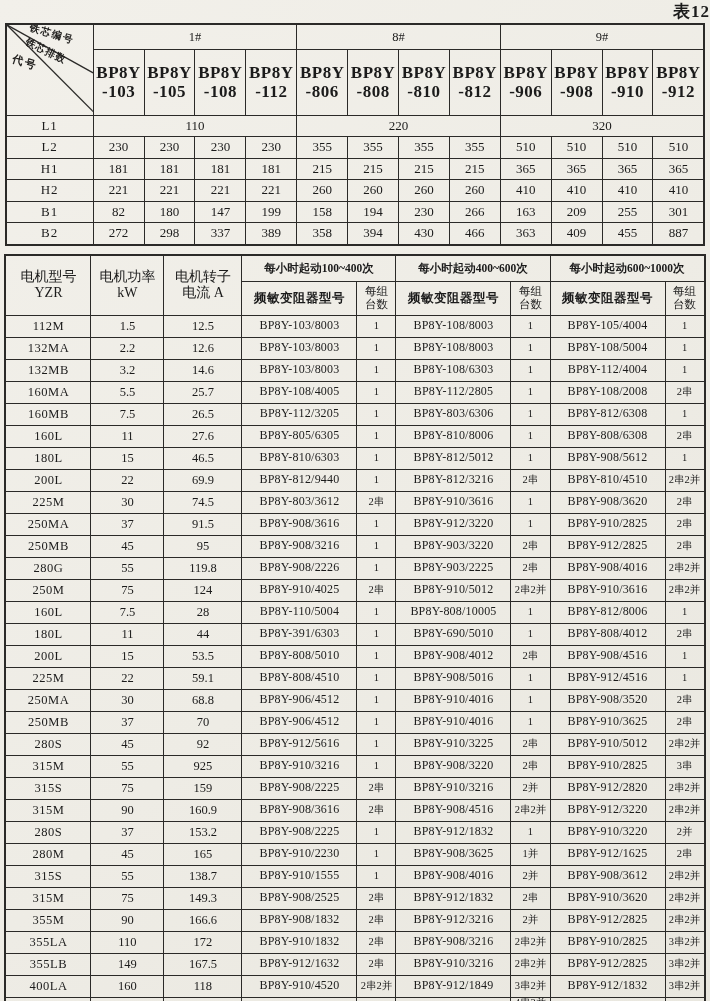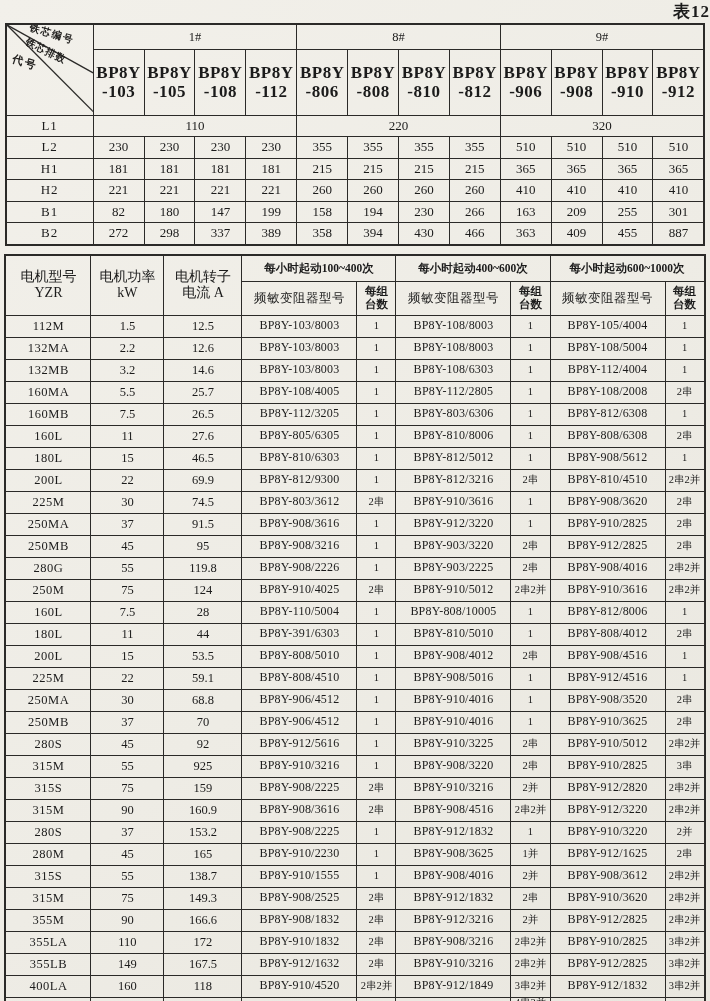--- a/index.html
+++ b/index.html
@@ -51,22 +51,22 @@
   .t1 td.code{font-size:13px;letter-spacing:1px;}
   .corner{position:relative;padding:0;}
   .corner svg{position:absolute;left:0;top:0;width:100%;height:100%;}
   .corner span{position:absolute;font-size:10px;white-space:nowrap;color:#22211f;}
   .corner .c-top{left:22px;top:3px;transform:rotate(17deg);letter-spacing:1.5px;}
   .corner .c-mid{left:17px;top:20px;transform:rotate(26deg);letter-spacing:1px;}
   .corner .c-bot{left:5px;top:31px;transform:rotate(18deg);font-size:11px;letter-spacing:2px;}
   
   .t2 .h1{font-size:14px;font-weight:normal;}
   .t2 .gh{height:25px;font-size:11.5px;font-weight:bold;}
-  .t2 .sh-model{height:33px;font-size:12.5px;font-weight:normal;letter-spacing:.5px;}
-  .t2 .sh-count{font-size:11.5px;font-weight:bold;text-align:center;}
+  .t2 .sh-model{height:33px;font-size:12.5px;font-weight:bold;letter-spacing:.5px;}
+  .t2 .sh-count{font-size:11.5px;font-weight:normal;text-align:center;}
   .t2 tbody td{height:21px;}
   .t2 td.lbl{font-size:12.5px;letter-spacing:.5px;}
   .t2 td.num{font-size:12.5px;}
   .t2 td.mod{font-size:12px;letter-spacing:.2px;}
   .t2 td.cnt{font-size:10.5px;line-height:1.0;}
 </style>
 </head>
 <body>
 
 <div class="page">
@@ -316,21 +316,21 @@
           <td class="cnt">1</td>
           <td class="mod">BP8Y-812/5012</td>
           <td class="cnt">1</td>
           <td class="mod">BP8Y-908/5612</td>
           <td class="cnt">1</td>
         </tr>
         <tr>
           <td class="lbl">200L</td>
           <td class="num">22</td>
           <td class="num">69.9</td>
-          <td class="mod">BP8Y-812/9300</td>
+          <td class="mod">BP8Y-812/9440</td>
           <td class="cnt">1</td>
           <td class="mod">BP8Y-812/3216</td>
           <td class="cnt">2串</td>
           <td class="mod">BP8Y-810/4510</td>
           <td class="cnt">2串2并</td>
         </tr>
         <tr>
           <td class="lbl">225M</td>
           <td class="num">30</td>
           <td class="num">74.5</td>
@@ -395,21 +395,21 @@
           <td class="cnt">1</td>
           <td class="mod">BP8Y-812/8006</td>
           <td class="cnt">1</td>
         </tr>
         <tr>
           <td class="lbl">180L</td>
           <td class="num">11</td>
           <td class="num">44</td>
           <td class="mod">BP8Y-391/6303</td>
           <td class="cnt">1</td>
-          <td class="mod">BP8Y-810/5010</td>
+          <td class="mod">BP8Y-690/5010</td>
           <td class="cnt">1</td>
           <td class="mod">BP8Y-808/4012</td>
           <td class="cnt">2串</td>
         </tr>
         <tr>
           <td class="lbl">200L</td>
           <td class="num">15</td>
           <td class="num">53.5</td>
           <td class="mod">BP8Y-808/5010</td>
           <td class="cnt">1</td>

